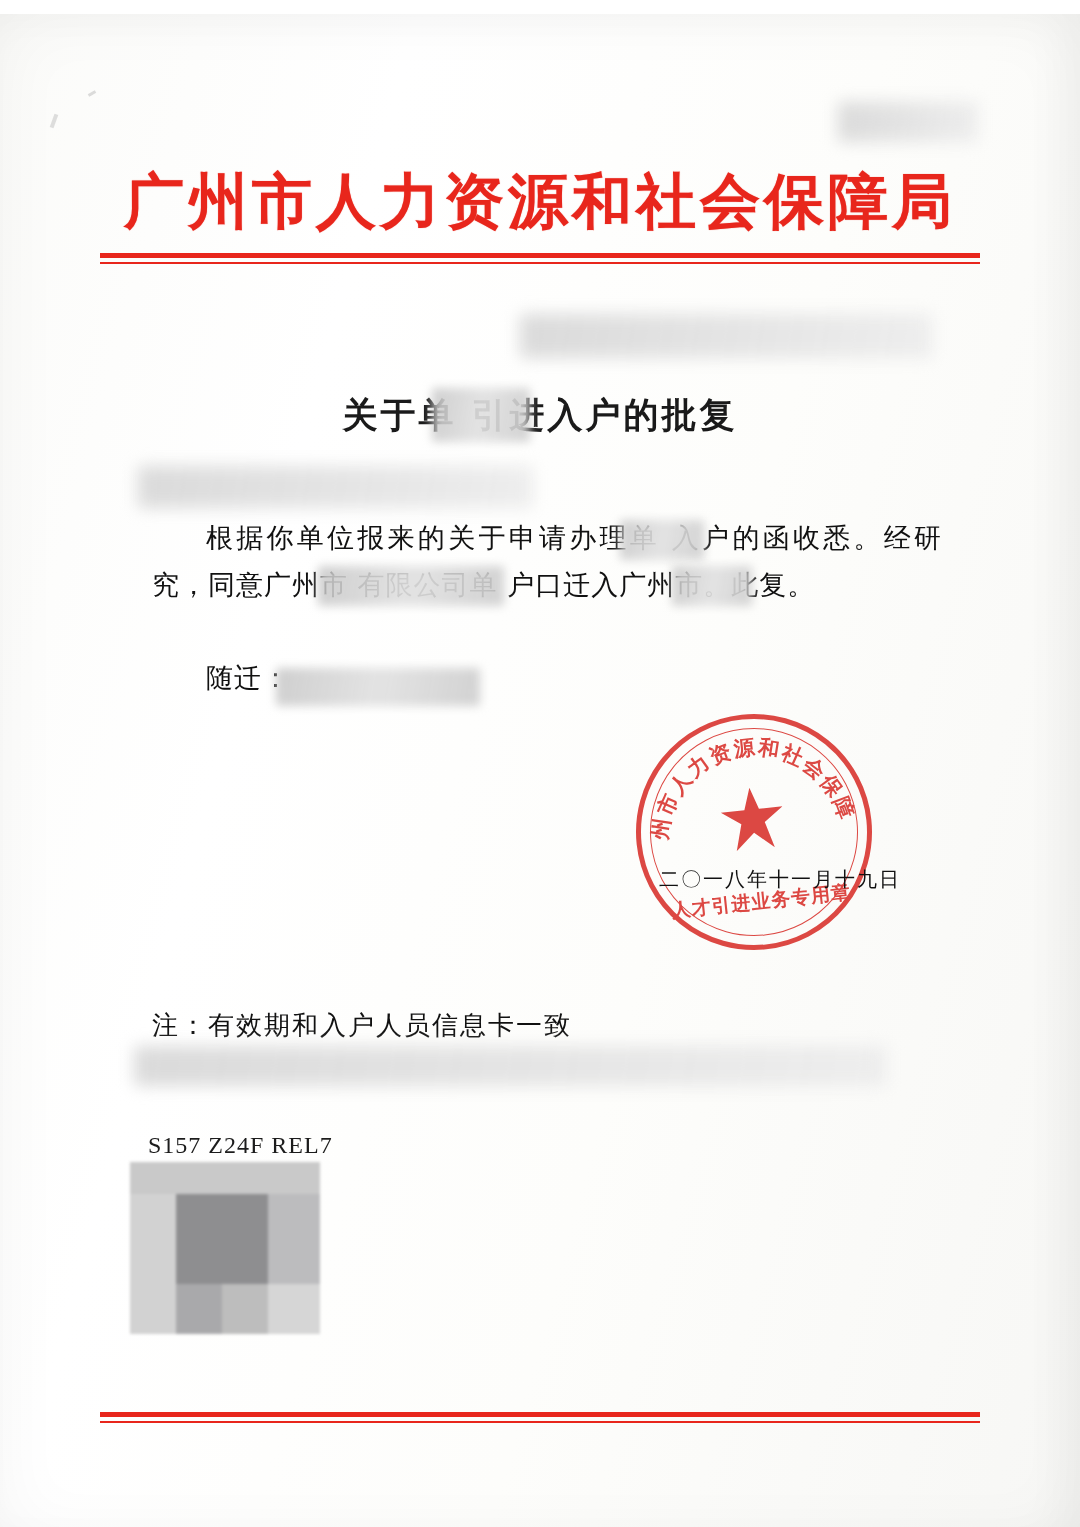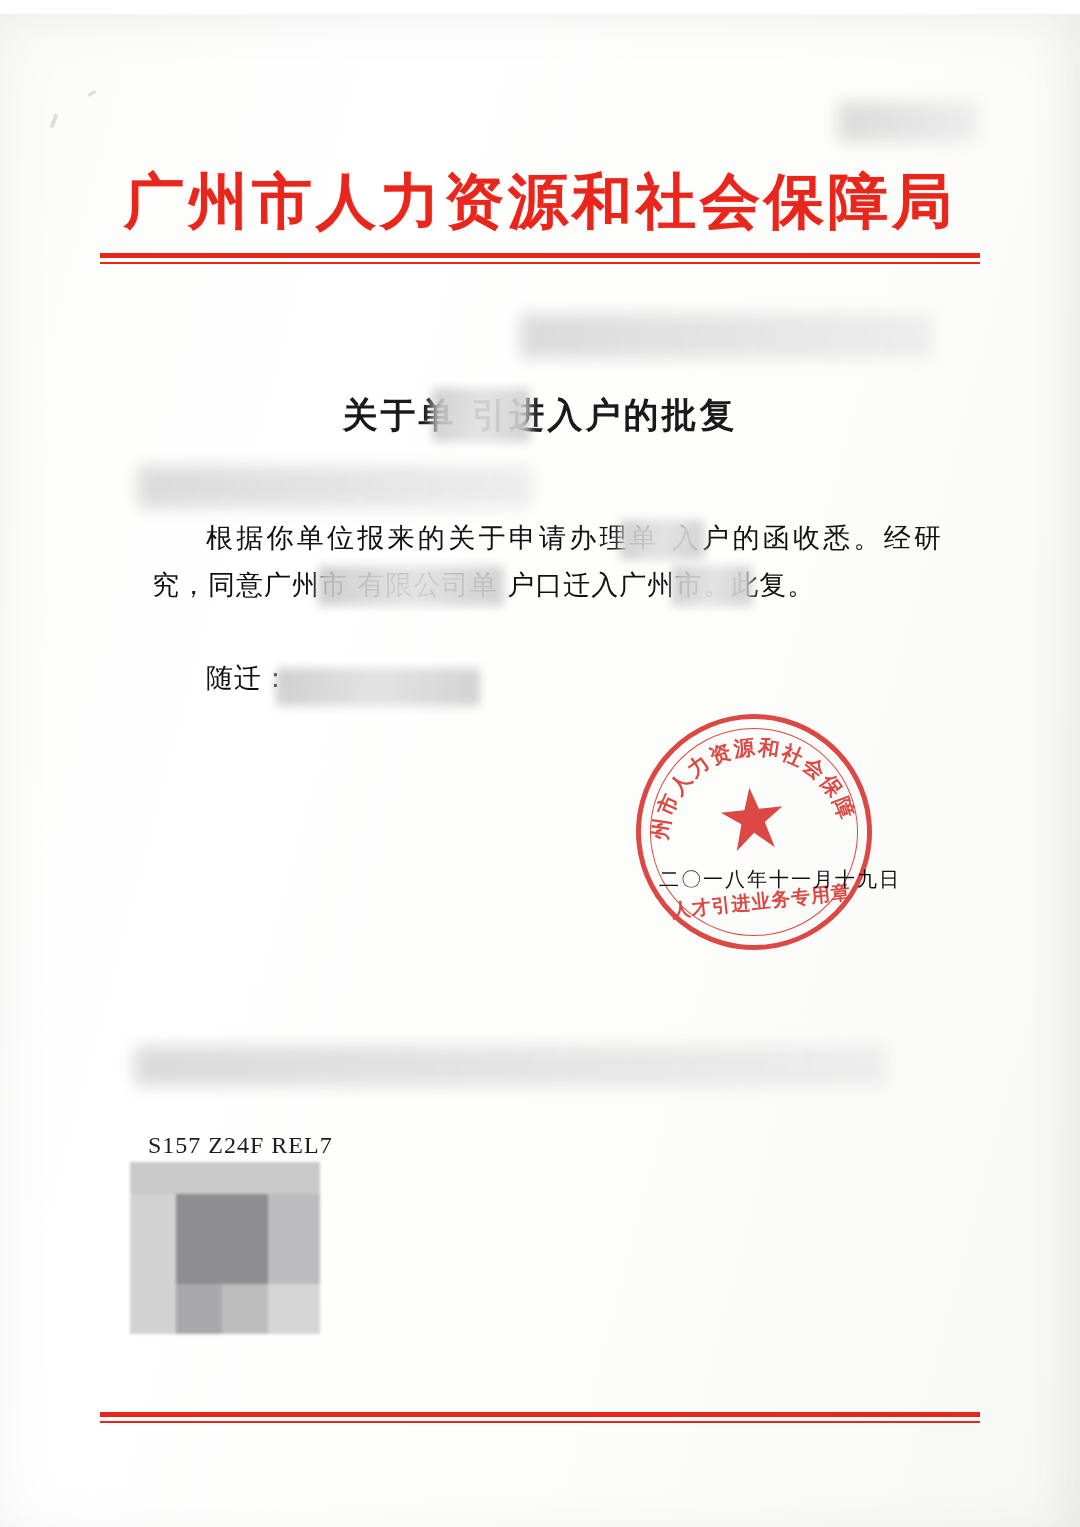--- a/index.html
+++ b/index.html
@@ -286,20 +286,21 @@
             <textPath href="#arcpath" startOffset="50%" text-anchor="middle">广州市人力资源和社会保障局</textPath>
           </text>
         </svg>
       </div>
       <div class="star"></div>
       <div class="bottom-text">人才引进业务专用章</div>
     </div>
 
     <div class="date-line">二〇一八年十一月十九日</div>
 
+    <div class="note-line">注：有效期和入户人员信息卡一致</div>
 
     <div class="redact soft" style="left:134px;top:1032px;width:752px;height:40px;"></div>
 
     <div class="ref-code">S157  Z24F  REL7</div>
 
     <div class="pixel-block">
       <div style="left:0;top:0;width:190px;height:172px;background:#c9c9c9;"></div>
       <div style="left:46px;top:32px;width:92px;height:90px;background:#8e8e90;"></div>
       <div style="left:46px;top:122px;width:46px;height:50px;background:#a9a9ab;"></div>
       <div style="left:92px;top:122px;width:46px;height:50px;background:#bdbdbd;"></div>

